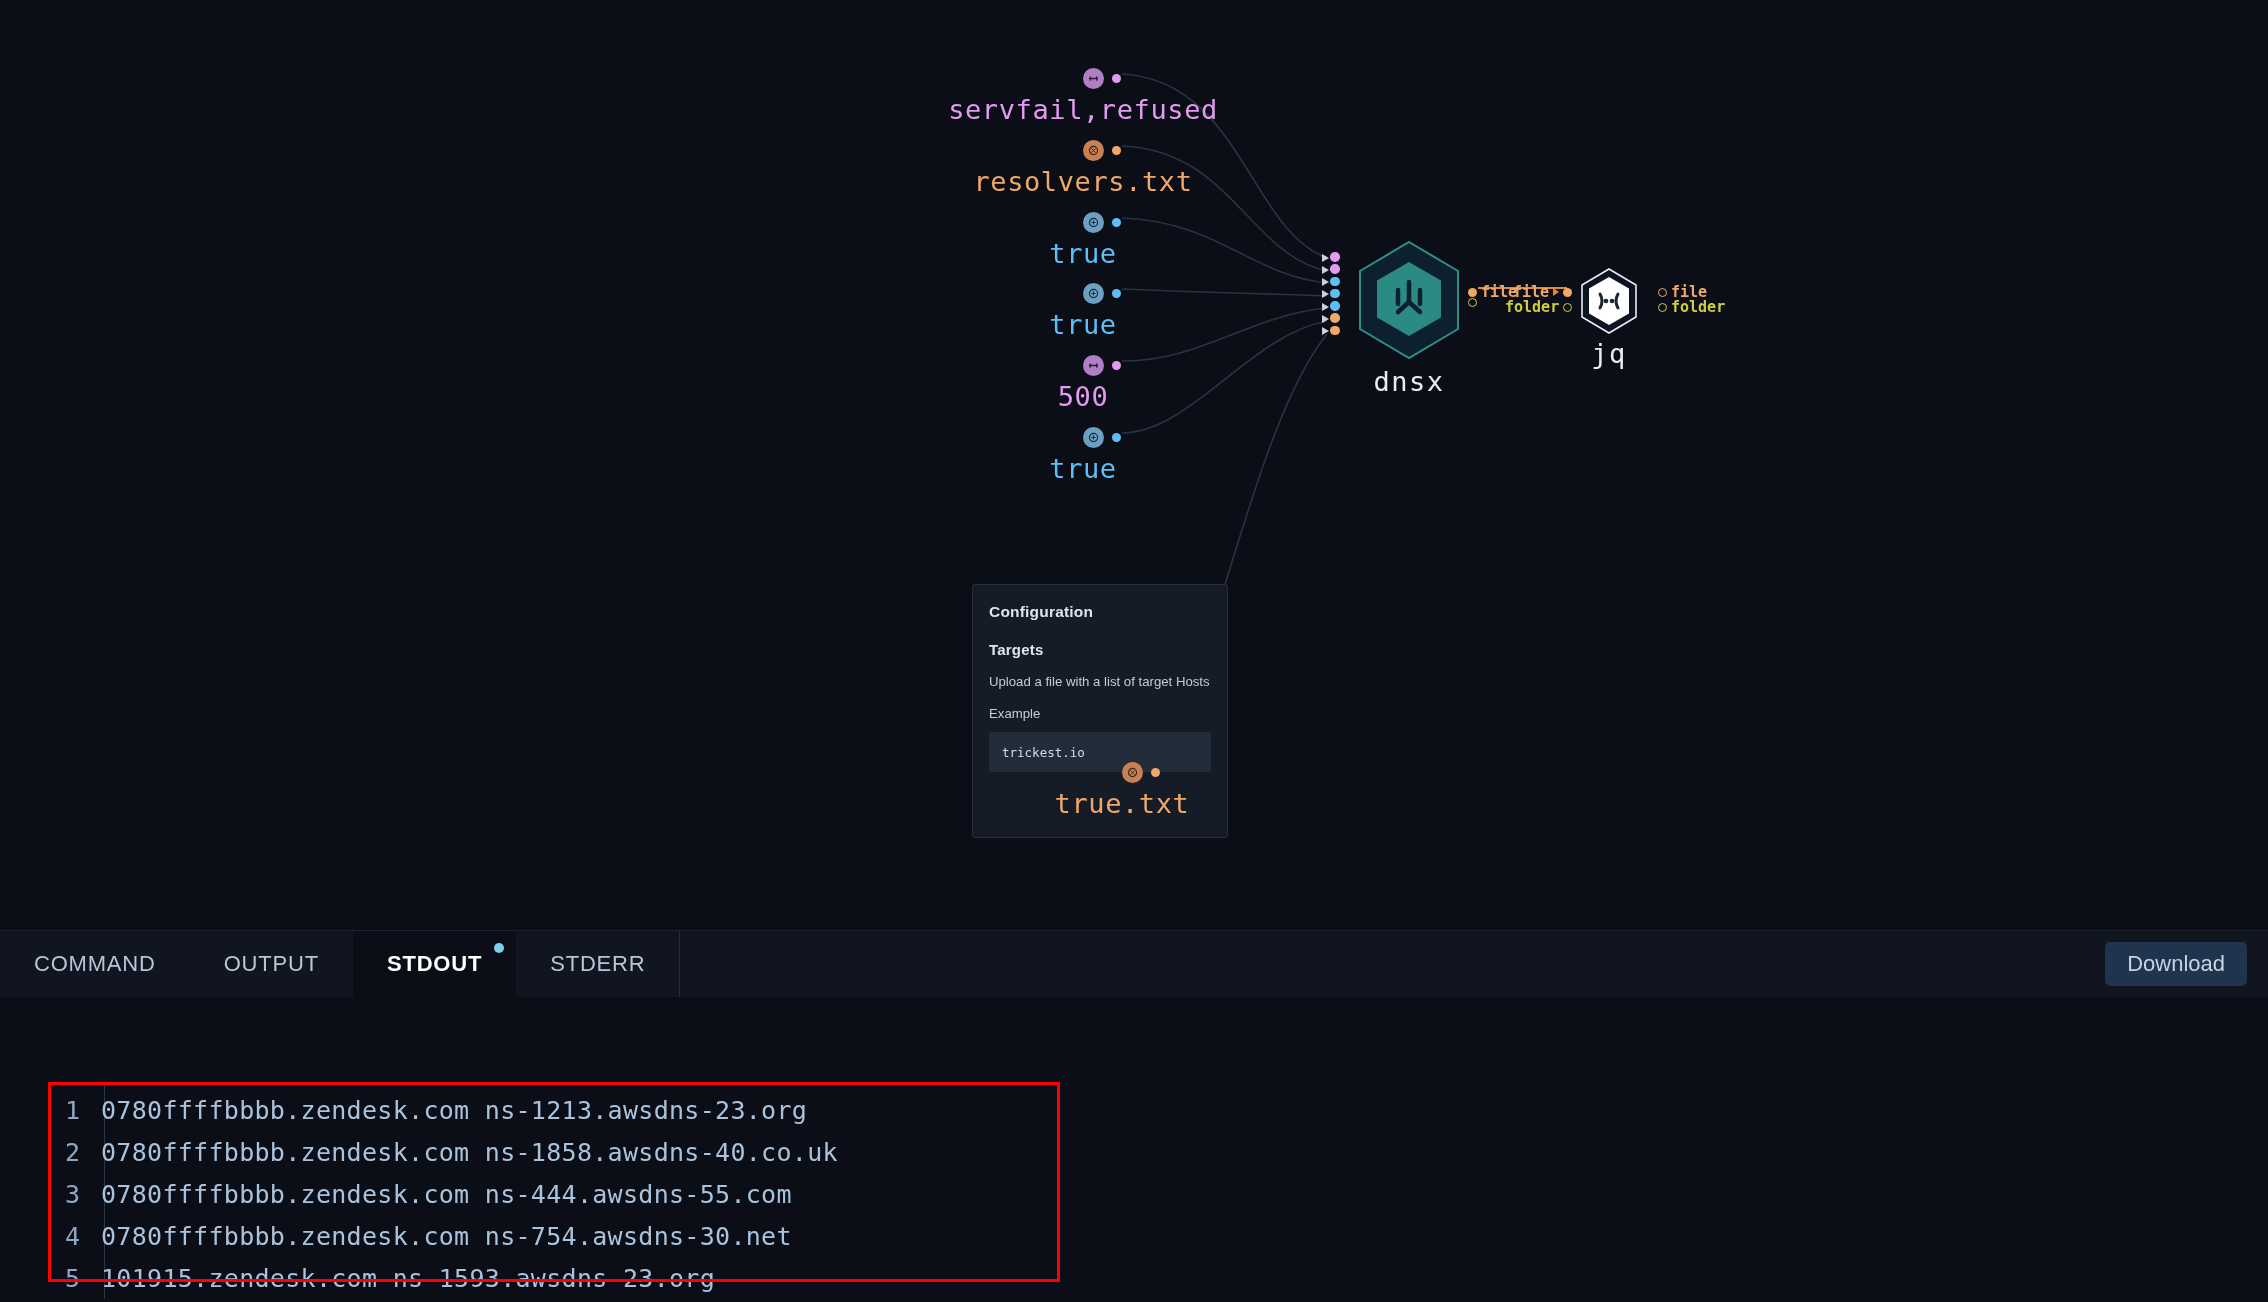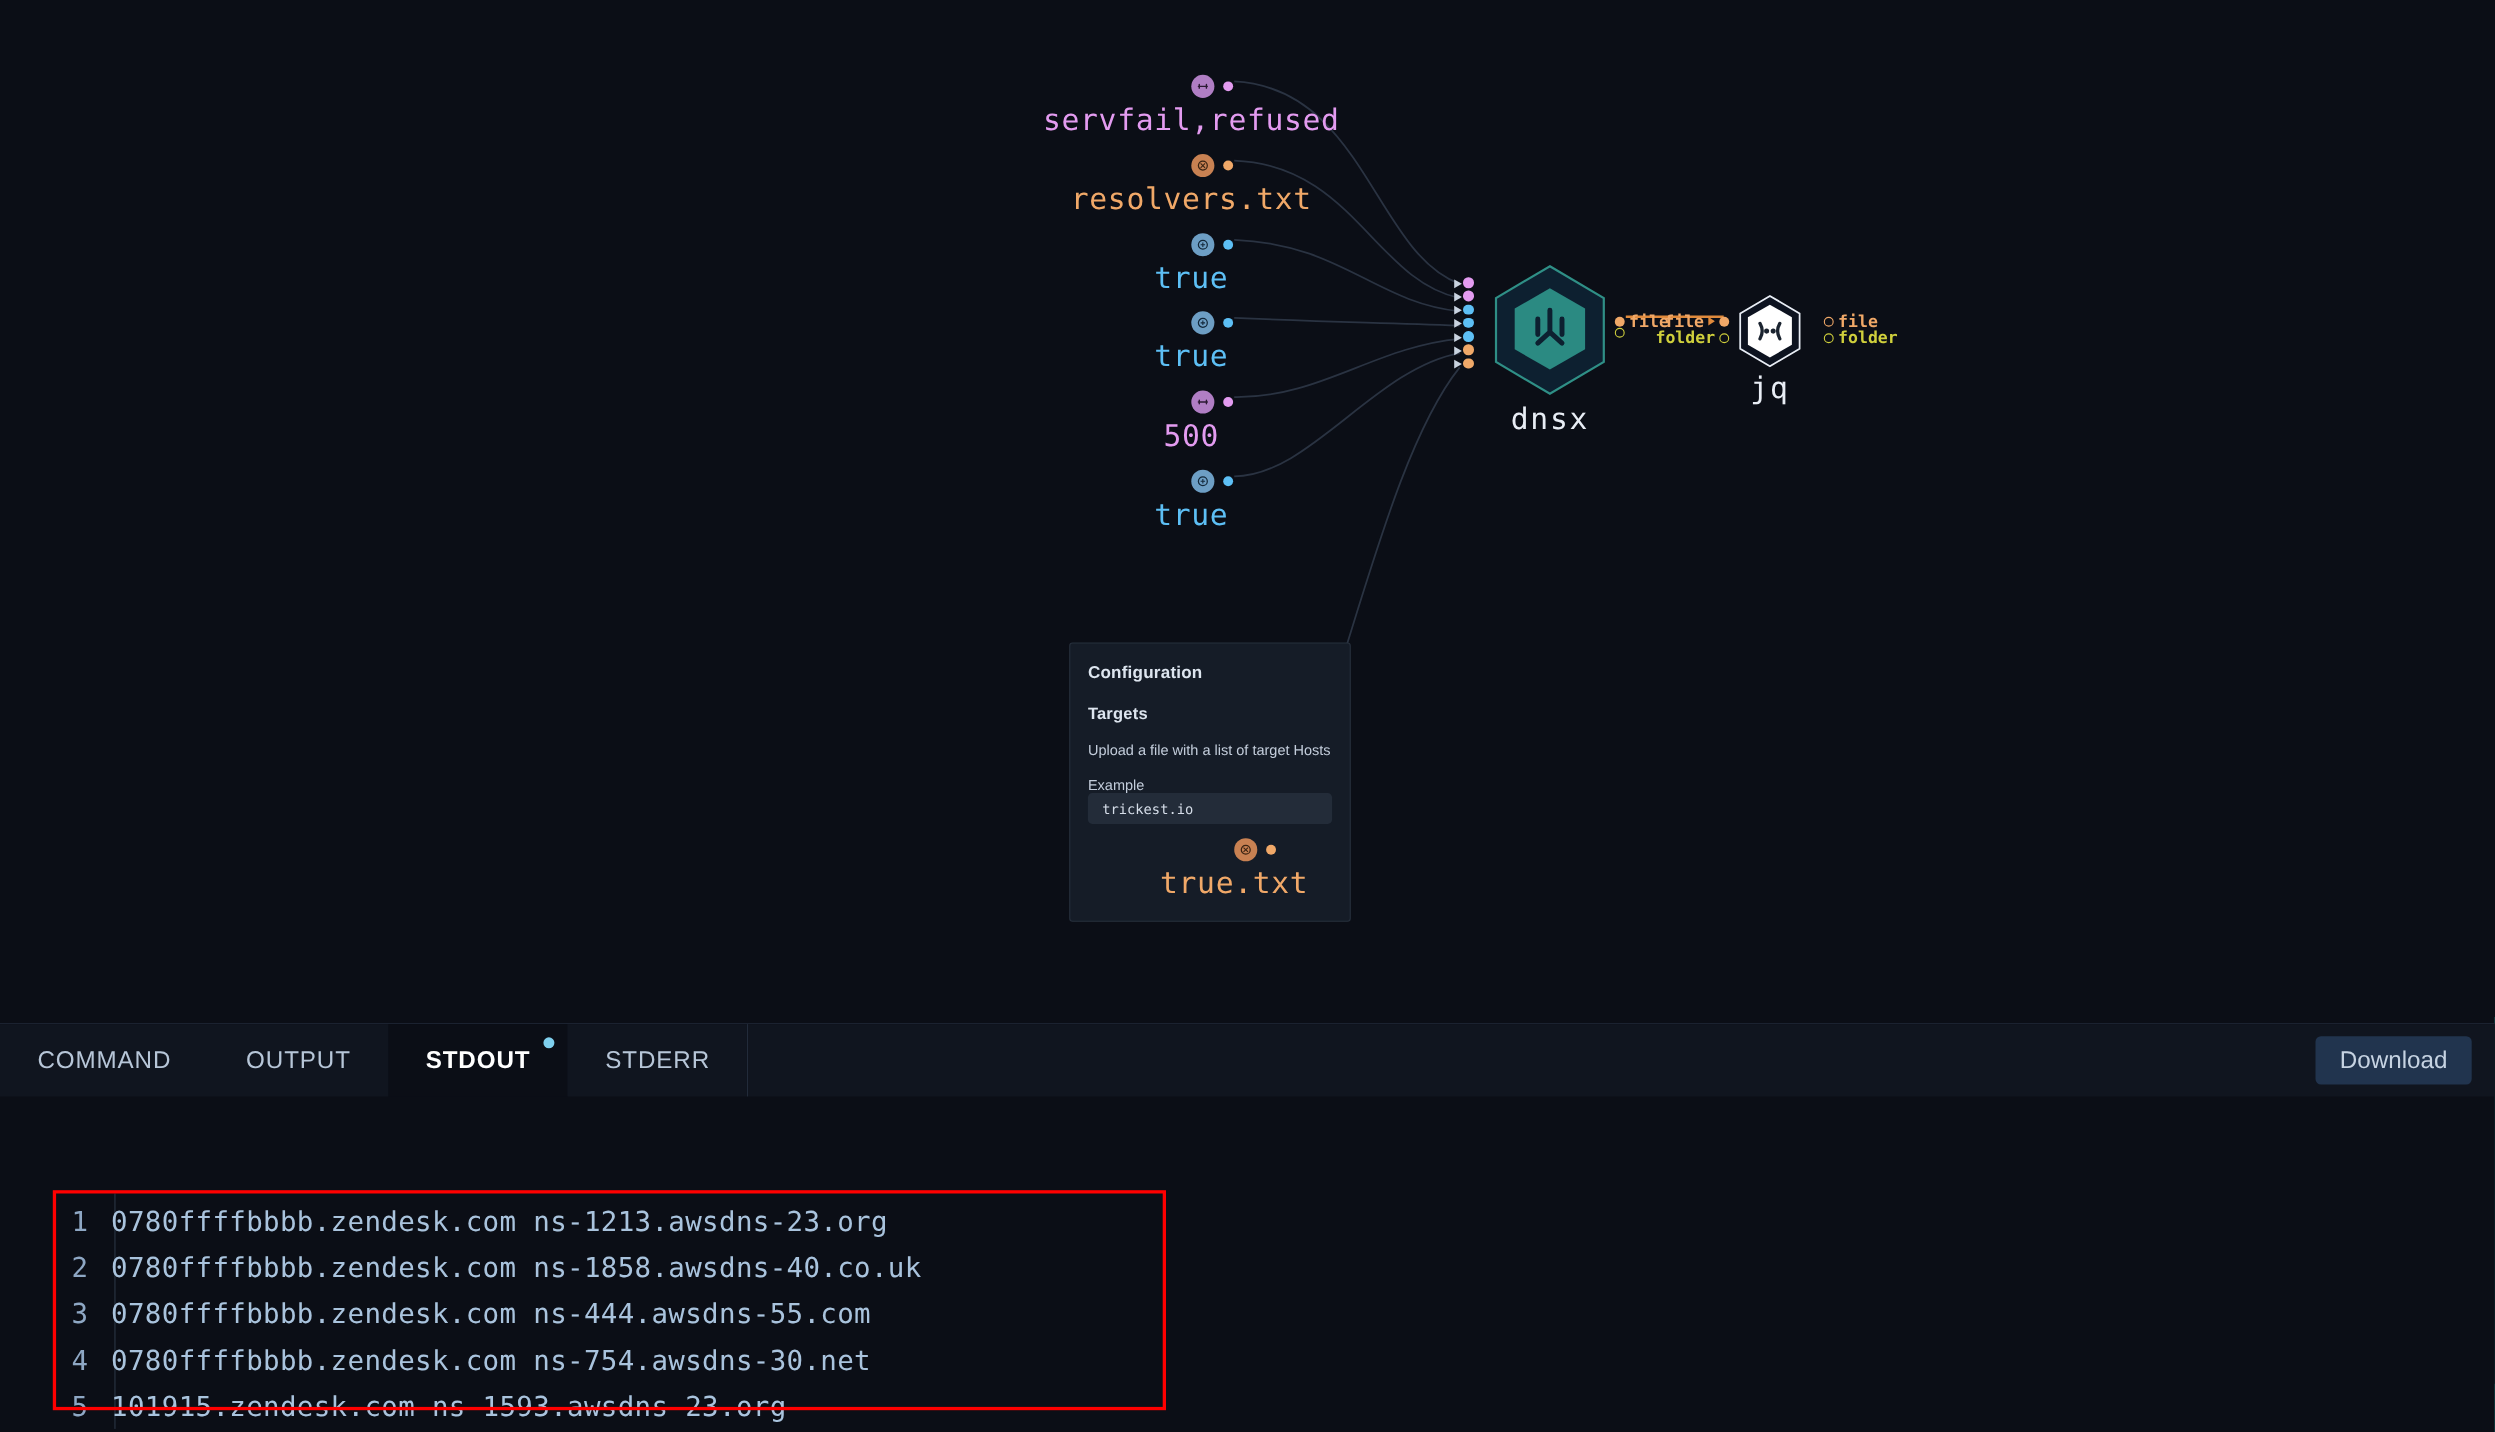--- a/index.html
+++ b/index.html
@@ -74,21 +74,21 @@
     background: #151c27;
     border: 1px solid #27303d;
     border-radius: 3px;
     padding: 18px 16px 0 16px;
   }
   #configPanel .cfg-title { font-size: 15.5px; font-weight: bold; color: #dde5ef; letter-spacing: 0.2px; }
   #configPanel .cfg-sub { font-size: 15px; font-weight: bold; color: #dde5ef; margin-top: 20px; letter-spacing: 0.2px; }
   #configPanel .cfg-desc { font-size: 13.2px; color: #c3cddb; margin-top: 16px; }
   #configPanel .cfg-ex { font-size: 13.2px; color: #c3cddb; margin-top: 17px; }
   #configPanel .cfg-box {
-    height: 28px; background: #232c39; border-radius: 4px;
+    margin-top: 11px; height: 40px; background: #232c39; border-radius: 4px;
     display: flex; align-items: center; padding-left: 13px;
     font-family: "DejaVu Sans Mono", monospace; font-size: 12.5px; color: #d5dde8;
   }
 
   
   #bottom {
     position: absolute; left: 0; top: 930px; width: 2268px; height: 328px;
     background: #0b0e16; border-top: 1px solid #1b2230;
   }
   #tabbar {

